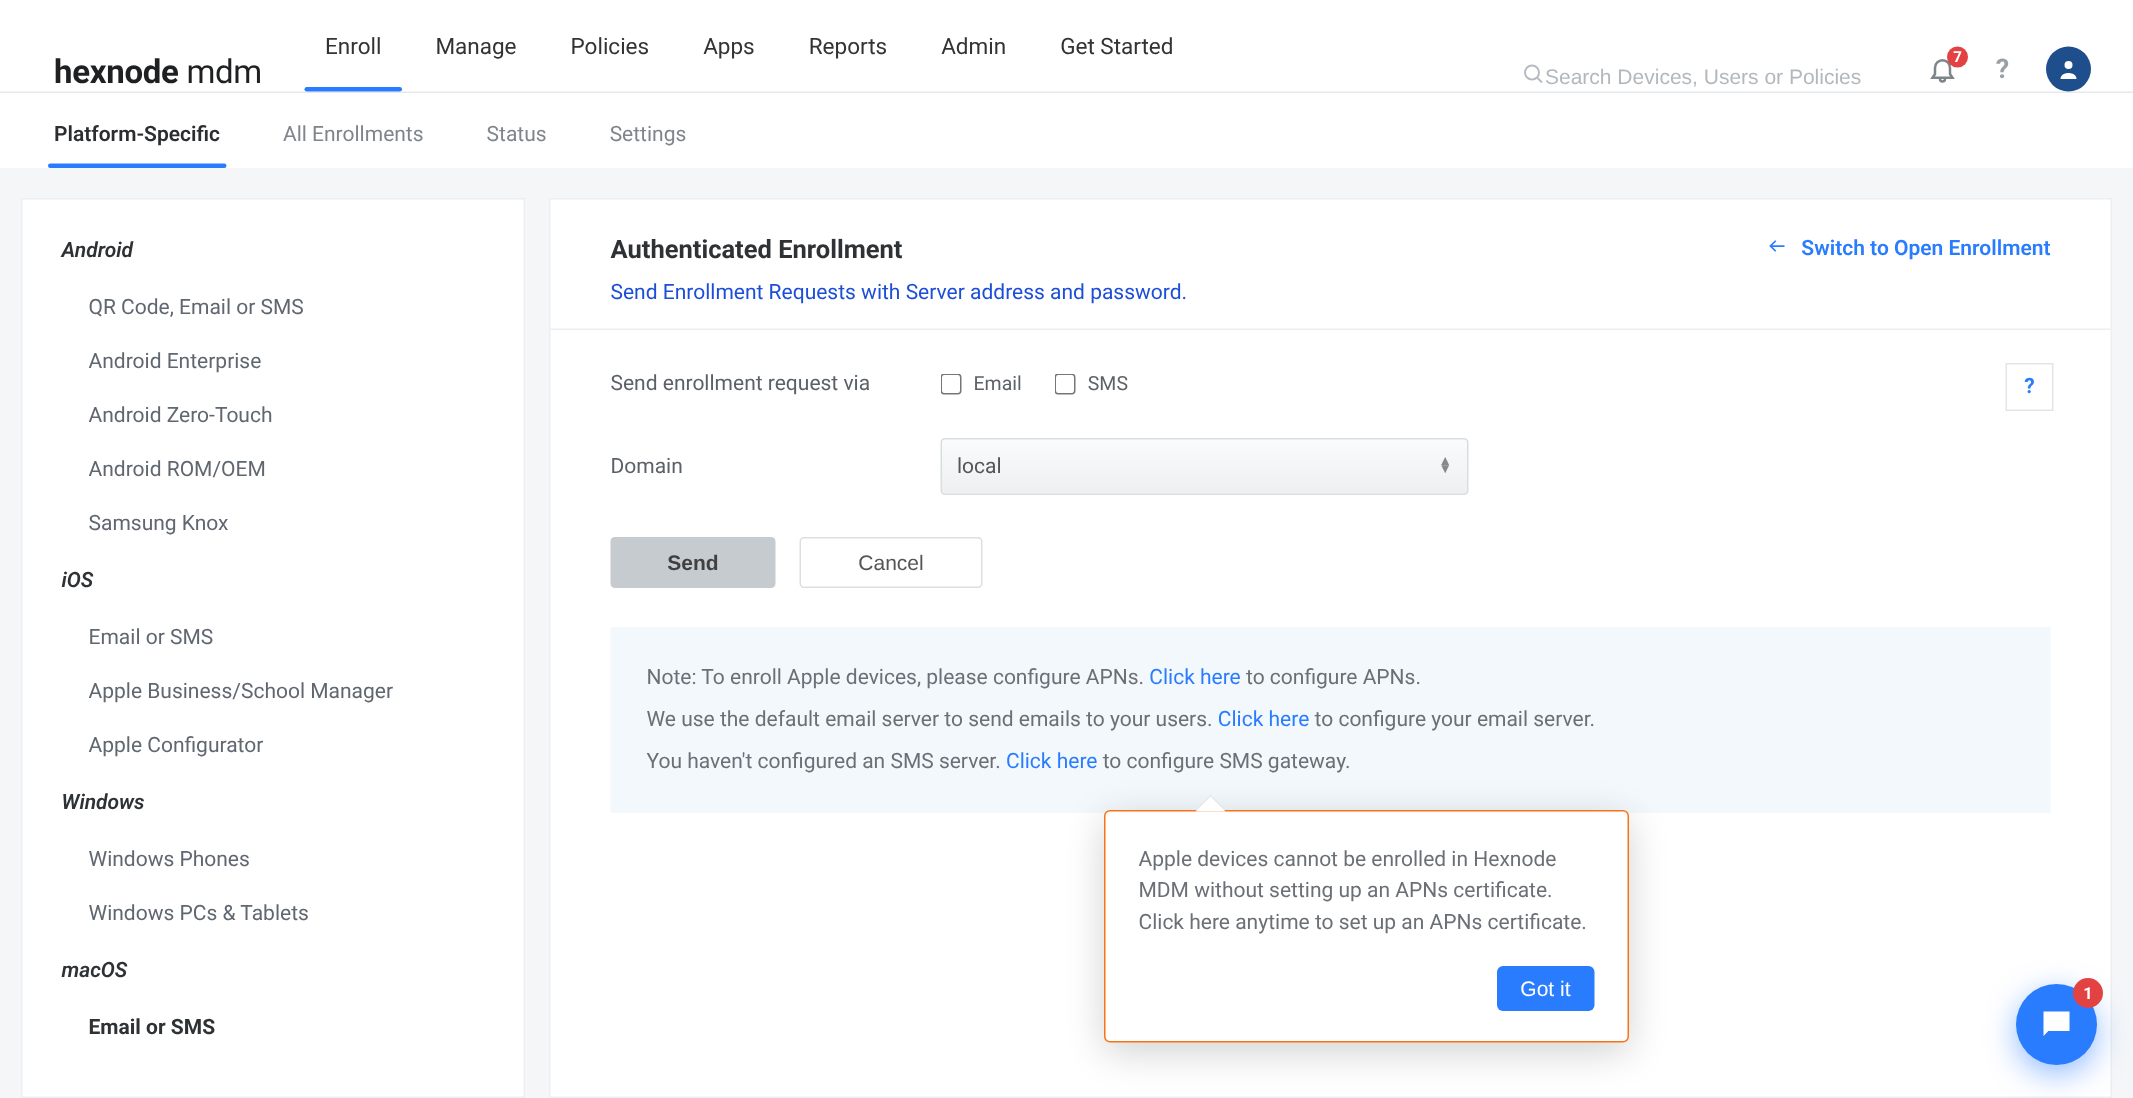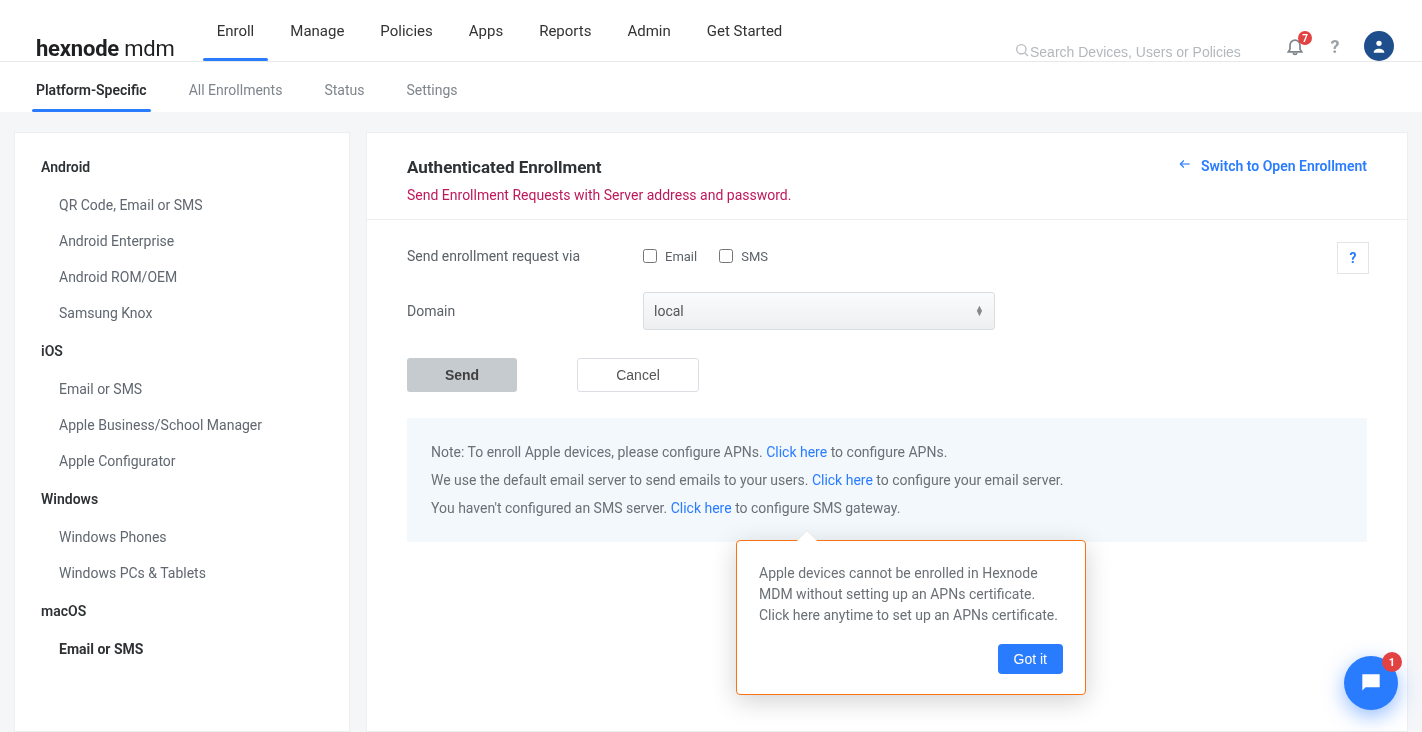--- a/index.html
+++ b/index.html
@@ -112,67 +112,67 @@
     height: 3px; background: #2a7cff; border-radius: 2px;
   }
 
   
   .layout { display:flex; padding: 20px 14px 0 14px; gap: 16px; }
   .sidebar {
     width: 336px; background:#fff; border:1px solid #eceef0;
     padding: 14px 0 40px 0;
     height: 600px; overflow: hidden;
   }
-  .side-group { font-weight: 600; color:#2f3235; padding: 12px 26px; font-size:14px; }
+  .side-group { font-weight: 600; color:#2f3235; padding: 12px 26px; font-size:14px;font-style:italic; }
   .side-item {
     padding: 10px 26px 10px 44px;
     color:#606770; font-size:14px; cursor:pointer;
   }
   .side-item.selected {
     font-weight: 700; color:#2f3235;
   }
 
   .main {
     flex: 1; background:#fff; border:1px solid #eceef0; height: 600px; position: relative;
   }
   .main-header {
     padding: 24px 40px 16px 40px;
     border-bottom: 1px solid #eceef0;
     display:flex; align-items:flex-start; justify-content: space-between;
   }
   .main-title { font-size: 17px; font-weight:700; color:#2f3235; margin-bottom:10px; }
-  .main-sub { font-size: 14px; color:#be185d; }
+  .main-sub { font-size: 14px; color:#1d4ed8; }
   .switch-link { color:#2a7cff; font-size:14px; font-weight:600; display:flex; align-items:center; gap:8px; cursor:pointer; }
   .main-body { padding: 28px 40px 40px 40px; position: relative; }
   .helpbox {
     position:absolute; right: 38px; top: 22px;
     width: 32px; height:32px; border:1px solid #e2e5e8; display:flex; align-items:center; justify-content:center;
     color:#2a7cff; font-weight:700; cursor:pointer;
   }
-  .form-row { display:flex; align-items:center; margin-bottom: 28px; gap: 16px; }
+  .form-row { display:flex; align-items:center; margin-bottom: 28px; }
   .form-label { width: 220px; color:#5b6167; font-size:14px; }
   .checks { display:flex; gap: 22px; align-items:center; }
   .chk { display:flex; align-items:center; gap:8px; color:#5d6268; font-size:13px; }
   .chk input { width:14px; height:14px; }
   .select {
     width: 352px; height:38px; background: linear-gradient(#fafbfc,#edeff1);
     border:1px solid #d9dde0; border-radius:3px; padding: 0 10px; display:flex; align-items:center; justify-content:space-between;
     color:#555; font-size:14px; cursor:pointer;
   }
   .updn { display:flex; flex-direction:column; line-height:5px; color:#888; font-size:9px;}
   .user-select {
     width: 352px; height:30px; background:#fff linear-gradient(#fff,#f6f7f8);
     border:1px solid #d9dde0; border-radius:3px; padding:0 10px; display:flex; align-items:center; color:#555; font-size:14px; cursor:pointer;
   }
   .btn-row { display:flex; gap:16px; margin: 14px 0 26px 0; }
   .btn-send {
     width:110px; height:34px; border:none; border-radius:3px; background:#c6cbd0; color:#404040; font-size:14px; font-weight:600; cursor:not-allowed;
   }
   .btn-cancel {
-    width:122px; height:34px; border:1px solid #dbdfe3; border-radius:3px; background:#fff; color:#555; font-size:14px; cursor:pointer;margin-left:44px;
+    width:122px; height:34px; border:1px solid #dbdfe3; border-radius:3px; background:#fff; color:#555; font-size:14px; cursor:pointer;
   }
   .notebox {
     background:#f2f8fc; padding: 20px 24px; color:#6a7076; font-size:14px; line-height: 2;
   }
   .notebox a { color:#2a7cff; text-decoration:none; }
 
   
   .popover {
     position:absolute;
     top: 540px; left: 736px;
@@ -258,20 +258,21 @@
   <div class="tab">Status</div>
   <div class="tab">Settings</div>
 </div>
 
 <div class="layout">
 
   <div class="sidebar">
     <div class="side-group">Android</div>
     <div class="side-item">QR Code, Email or SMS</div>
     <div class="side-item">Android Enterprise</div>
+    <div class="side-item">Android Zero-Touch</div>
     <div class="side-item">Android ROM/OEM</div>
     <div class="side-item">Samsung Knox</div>
 
     <div class="side-group">iOS</div>
     <div class="side-item">Email or SMS</div>
     <div class="side-item">Apple Business/School Manager</div>
     <div class="side-item">Apple Configurator</div>
 
     <div class="side-group">Windows</div>
     <div class="side-item">Windows Phones</div>

